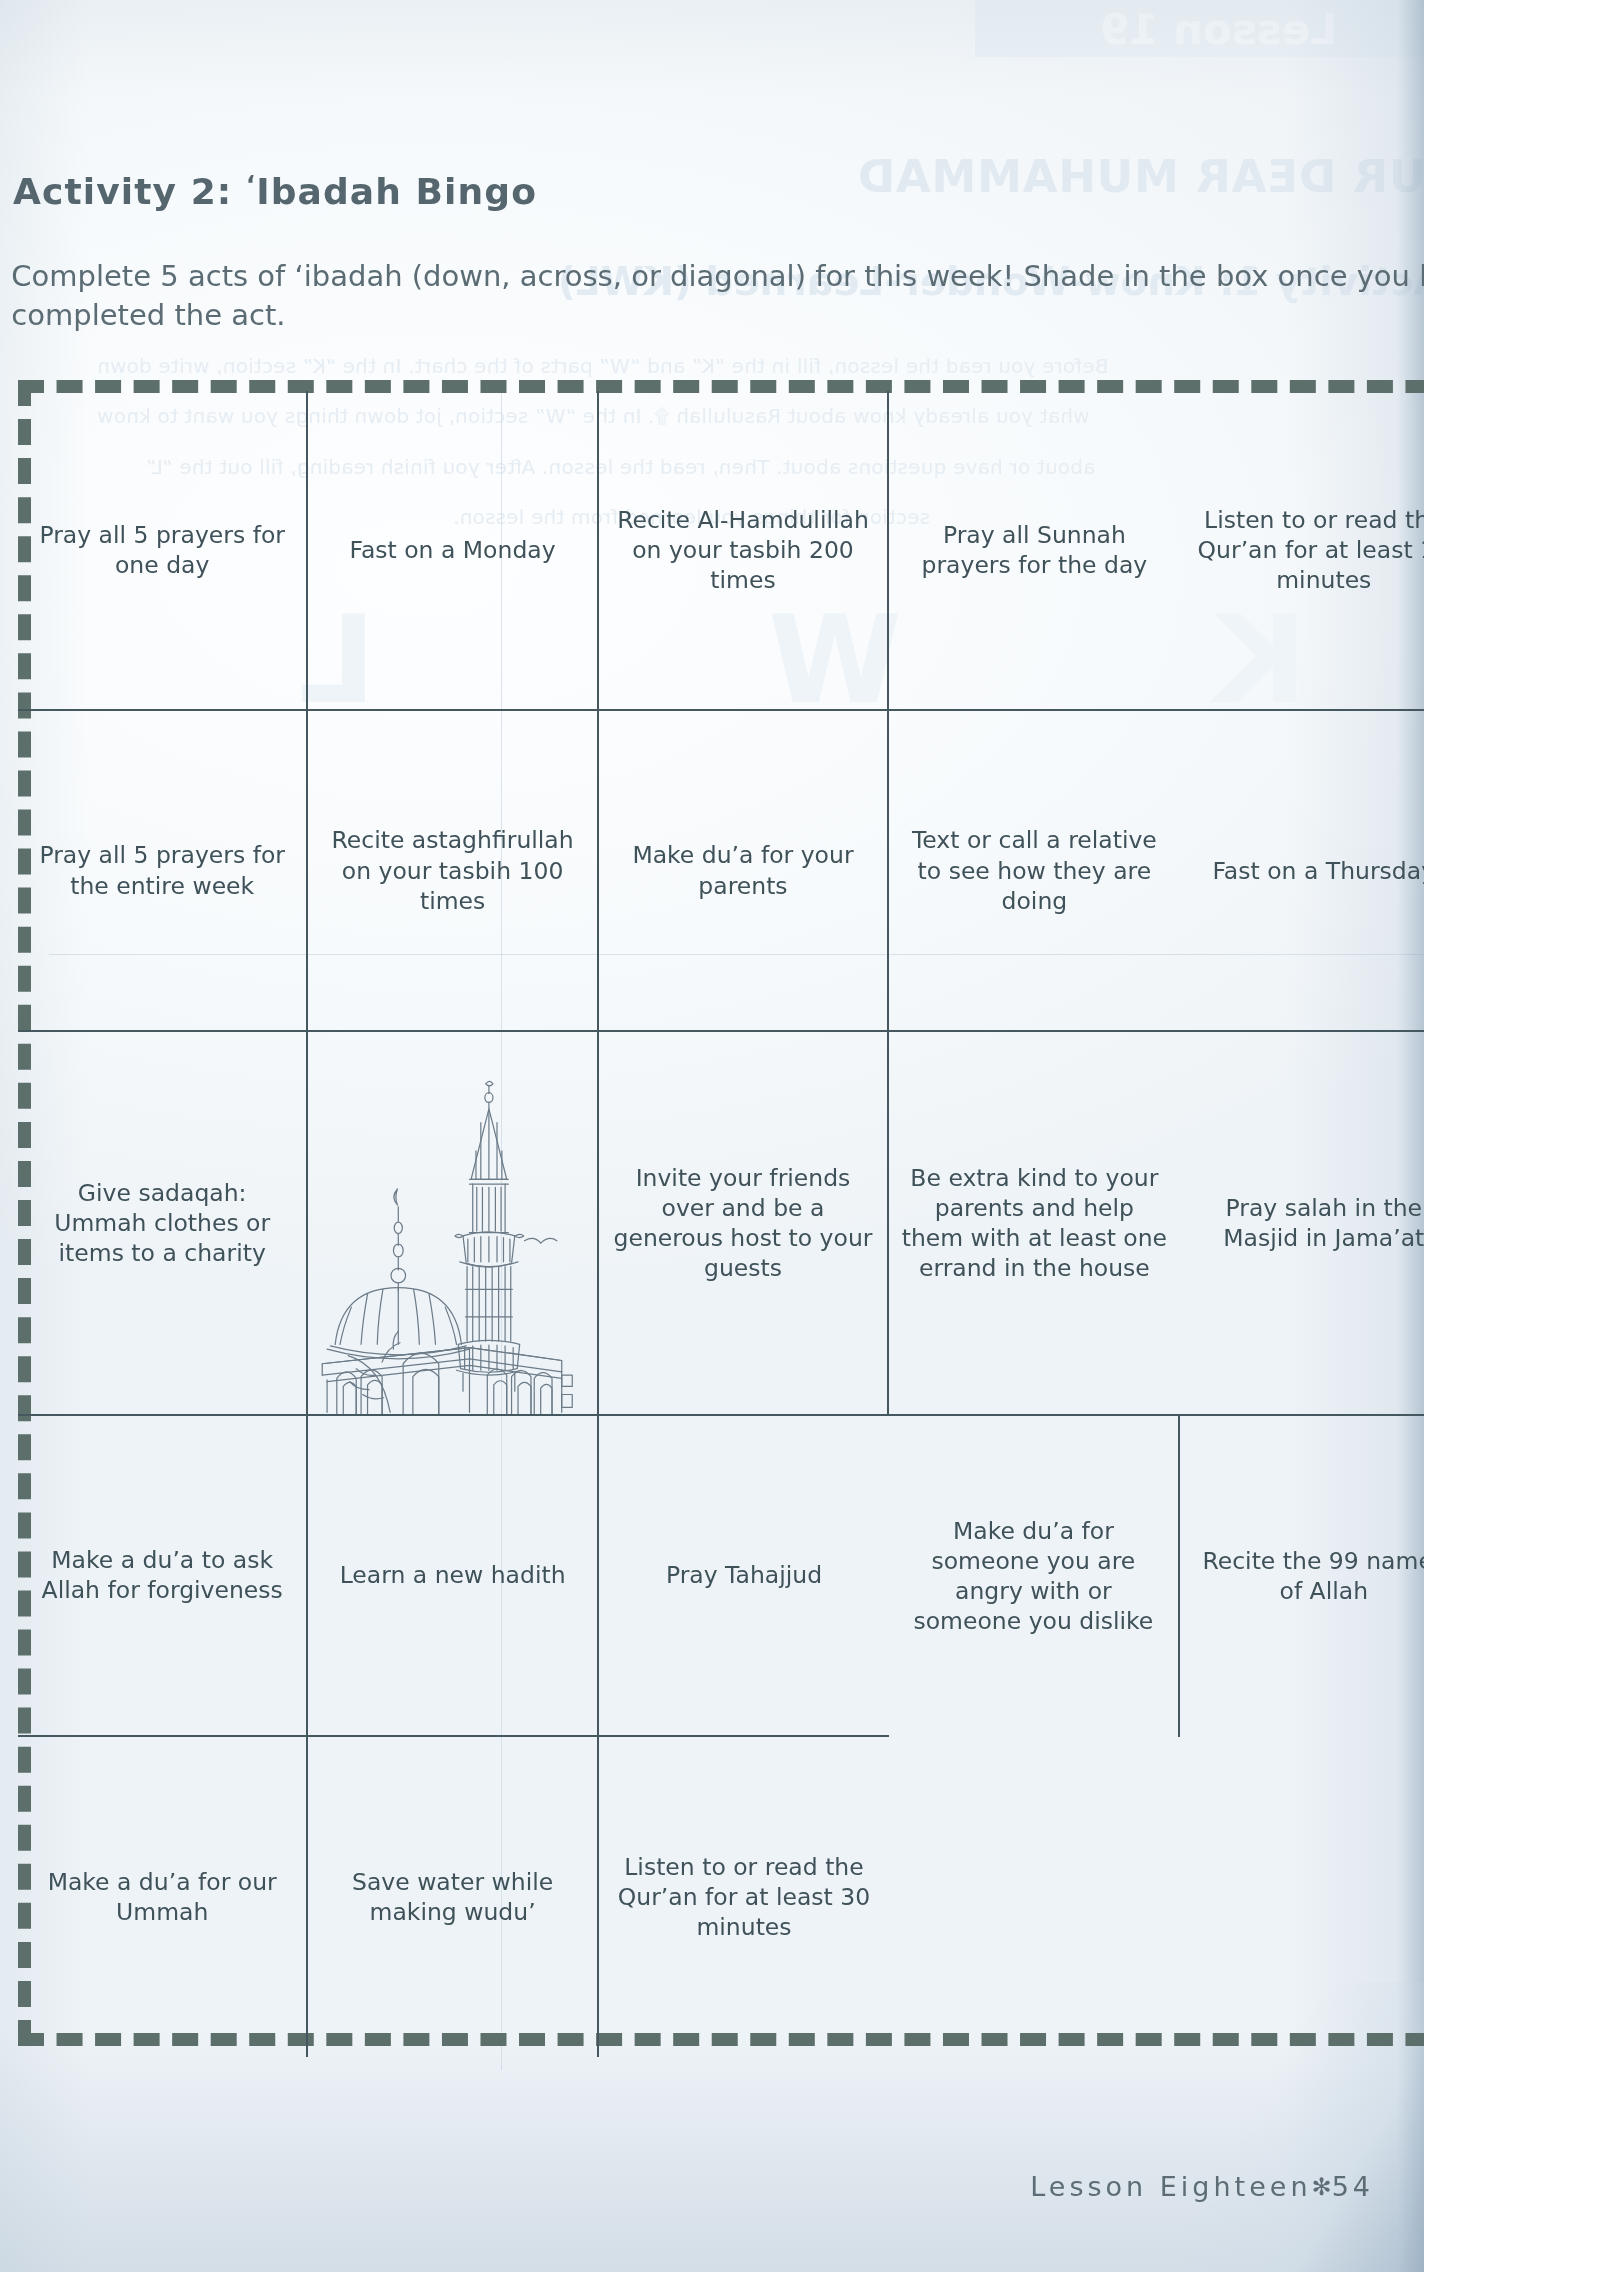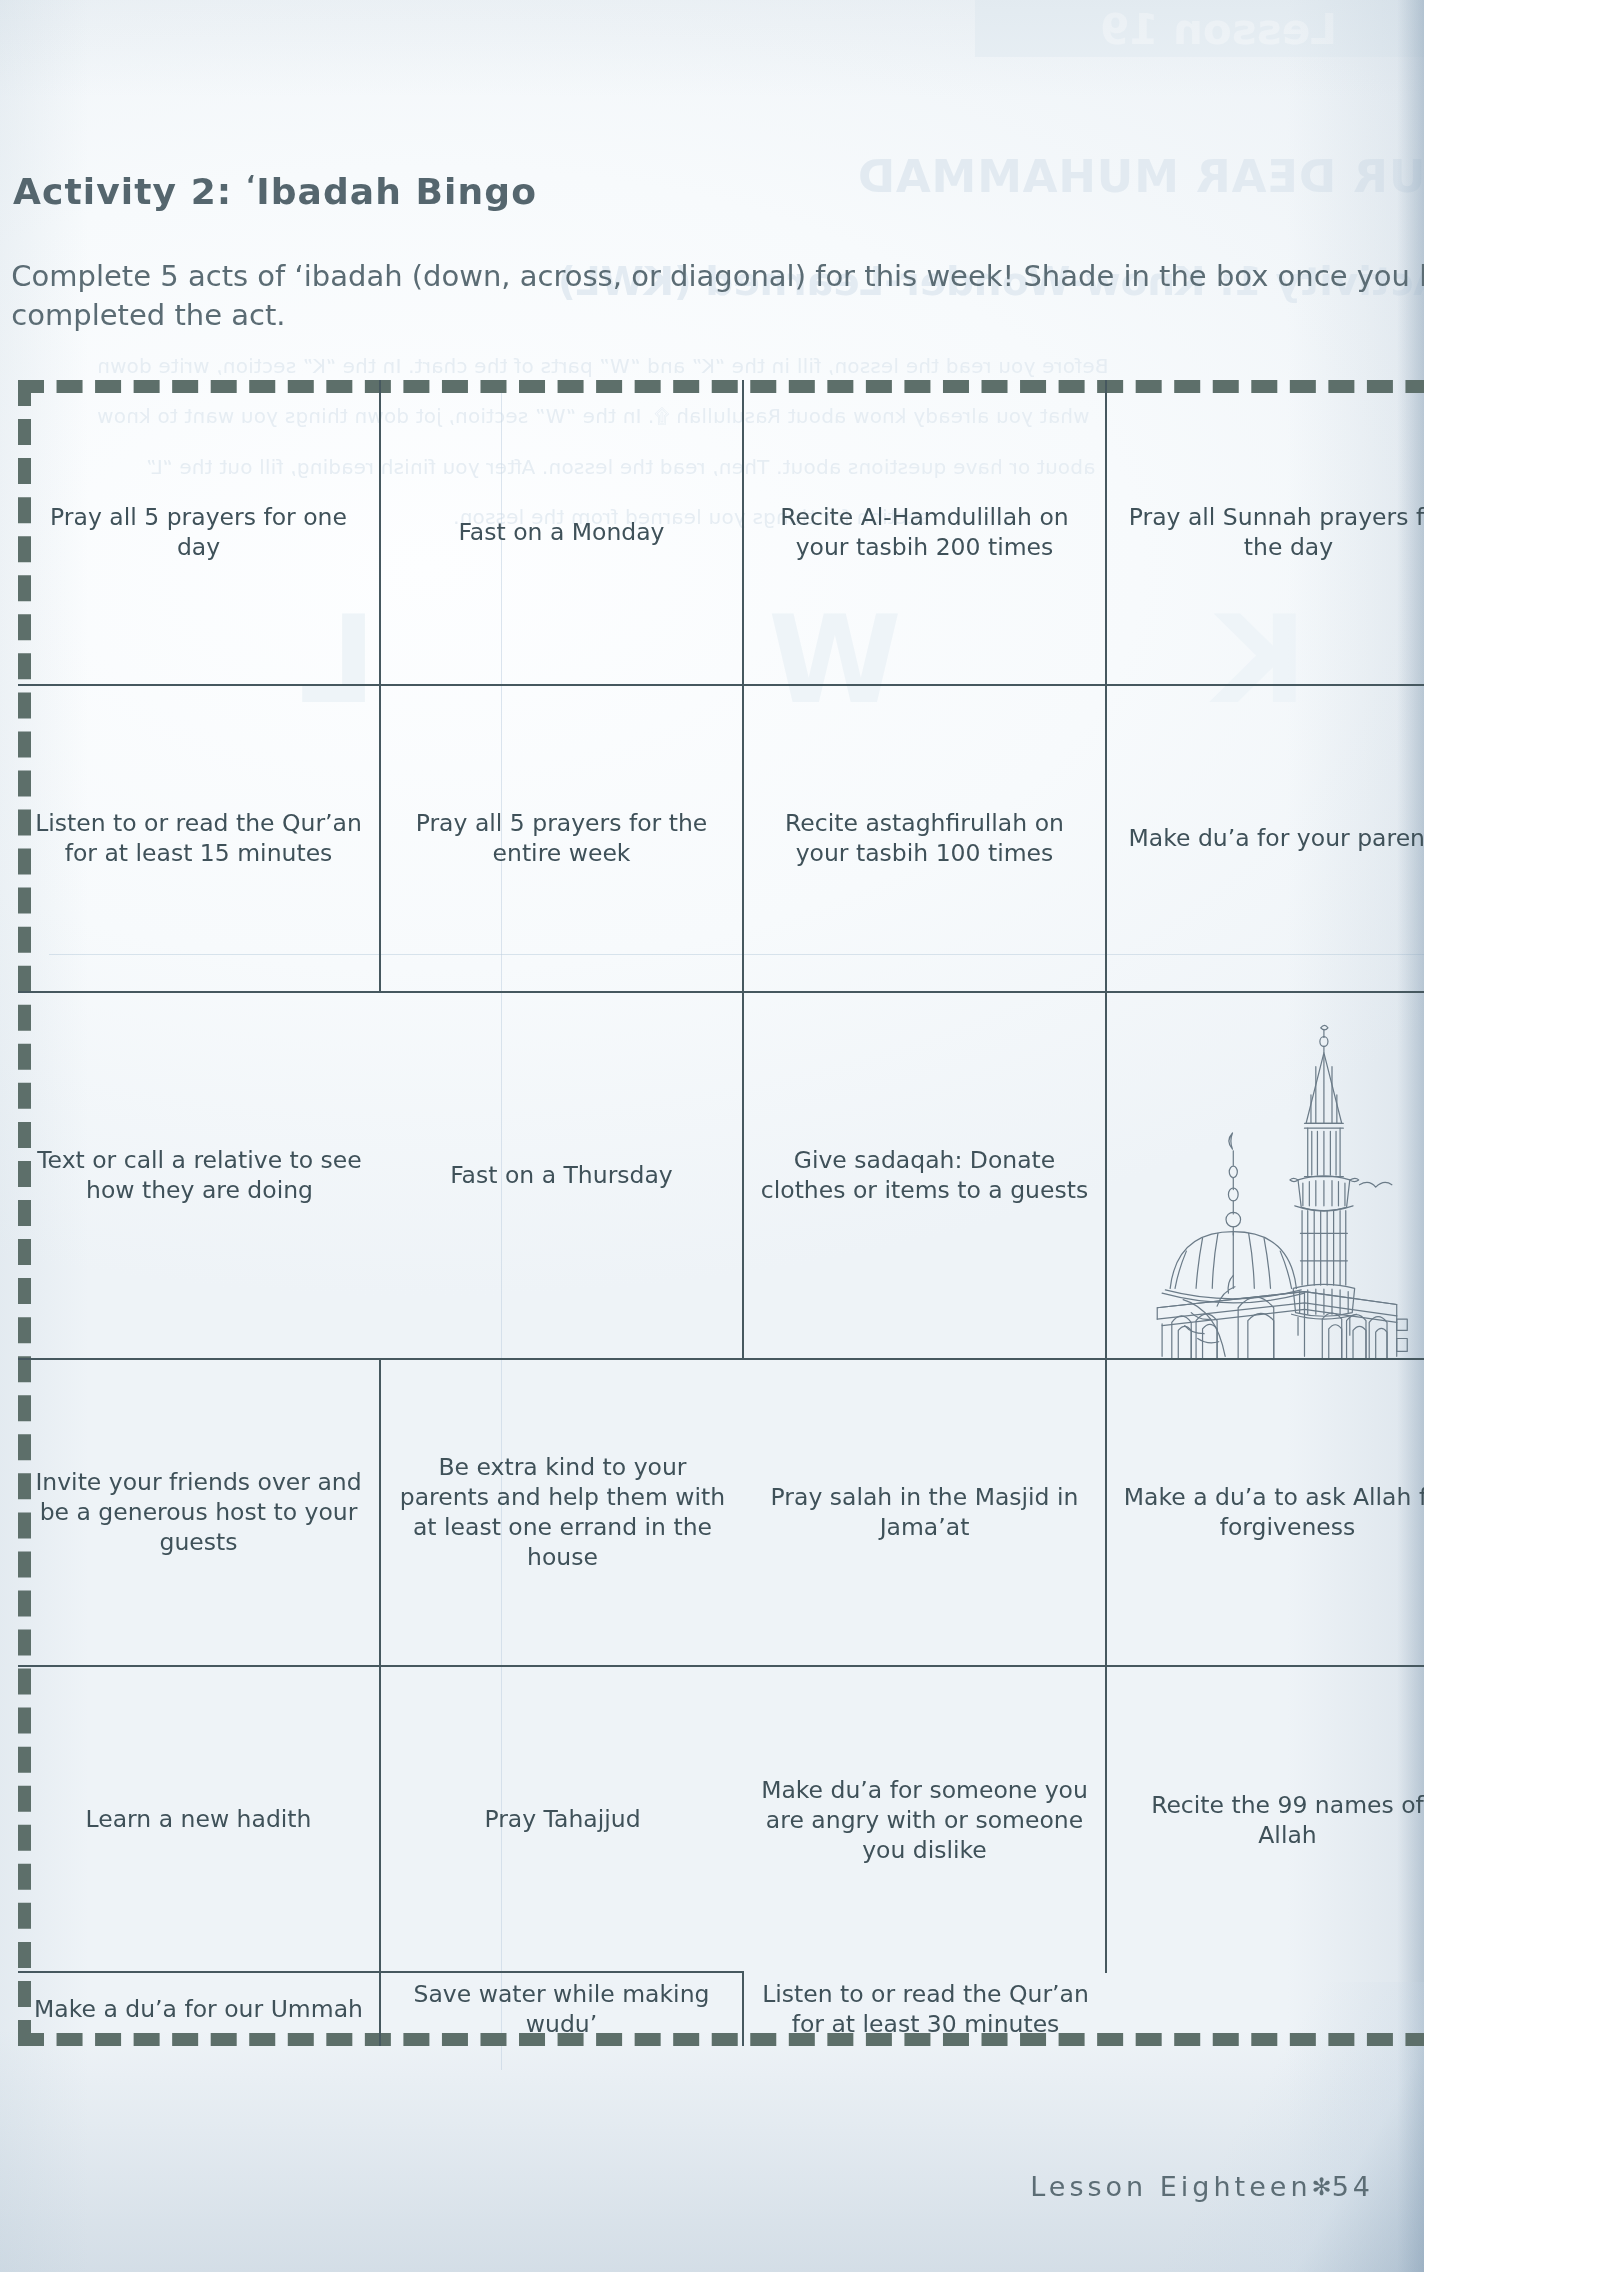--- a/index.html
+++ b/index.html
@@ -127,25 +127,25 @@
     height: 1666px;
     border: 13.7px dashed #5d6f6a;
     box-sizing: border-box;
     z-index: 5;
   }
 
   
   .bingo-grid {
     position: absolute;
     left: 18px;
-    top: 380px;
+    top: 391px;
     width: 1452px;
     height: 1666px;
     display: grid;
-    grid-template-columns: repeat(4, 1fr);
+    grid-template-columns: repeat(5, 1fr);
     grid-template-rows: 1fr 1fr 1.20fr 1fr 1fr;
     box-sizing: border-box;
     z-index: 6;
   }
   .cell {
     position: relative;
     display: flex;
     align-items: center;
     justify-content: center;
     text-align: center;
@@ -272,21 +272,21 @@
       <div class="cell">
         <span class="cell-text">Make du’a for your parents</span>
       </div>
       <div class="cell col5">
         <span class="cell-text">Text or call a relative to see how they are doing</span>
       </div>
       <div class="cell">
         <span class="cell-text">Fast on a Thursday</span>
       </div>
       <div class="cell">
-        <span class="cell-text">Give sadaqah: Donate clothes or items to a guests</span>
+        <span class="cell-text">Give sadaqah: Ummah clothes or items to a charity</span>
       </div>
       <div class="cell cell-mosque">
         <div class="mosque-wrap">
 <svg class="mosque-svg" width="267" height="340" viewBox="0 0 330 420" fill="none" stroke="#6b7b88" stroke-width="1.5" stroke-linecap="round" stroke-linejoin="round">
 
   <path d="M206 12 q5 -6 9 0 q-4 5 -9 0z"></path>
   <path d="M210 14 v10"></path>
   <ellipse cx="210" cy="29" rx="5" ry="6"></ellipse>
   <path d="M210 35 v8"></path>
 

